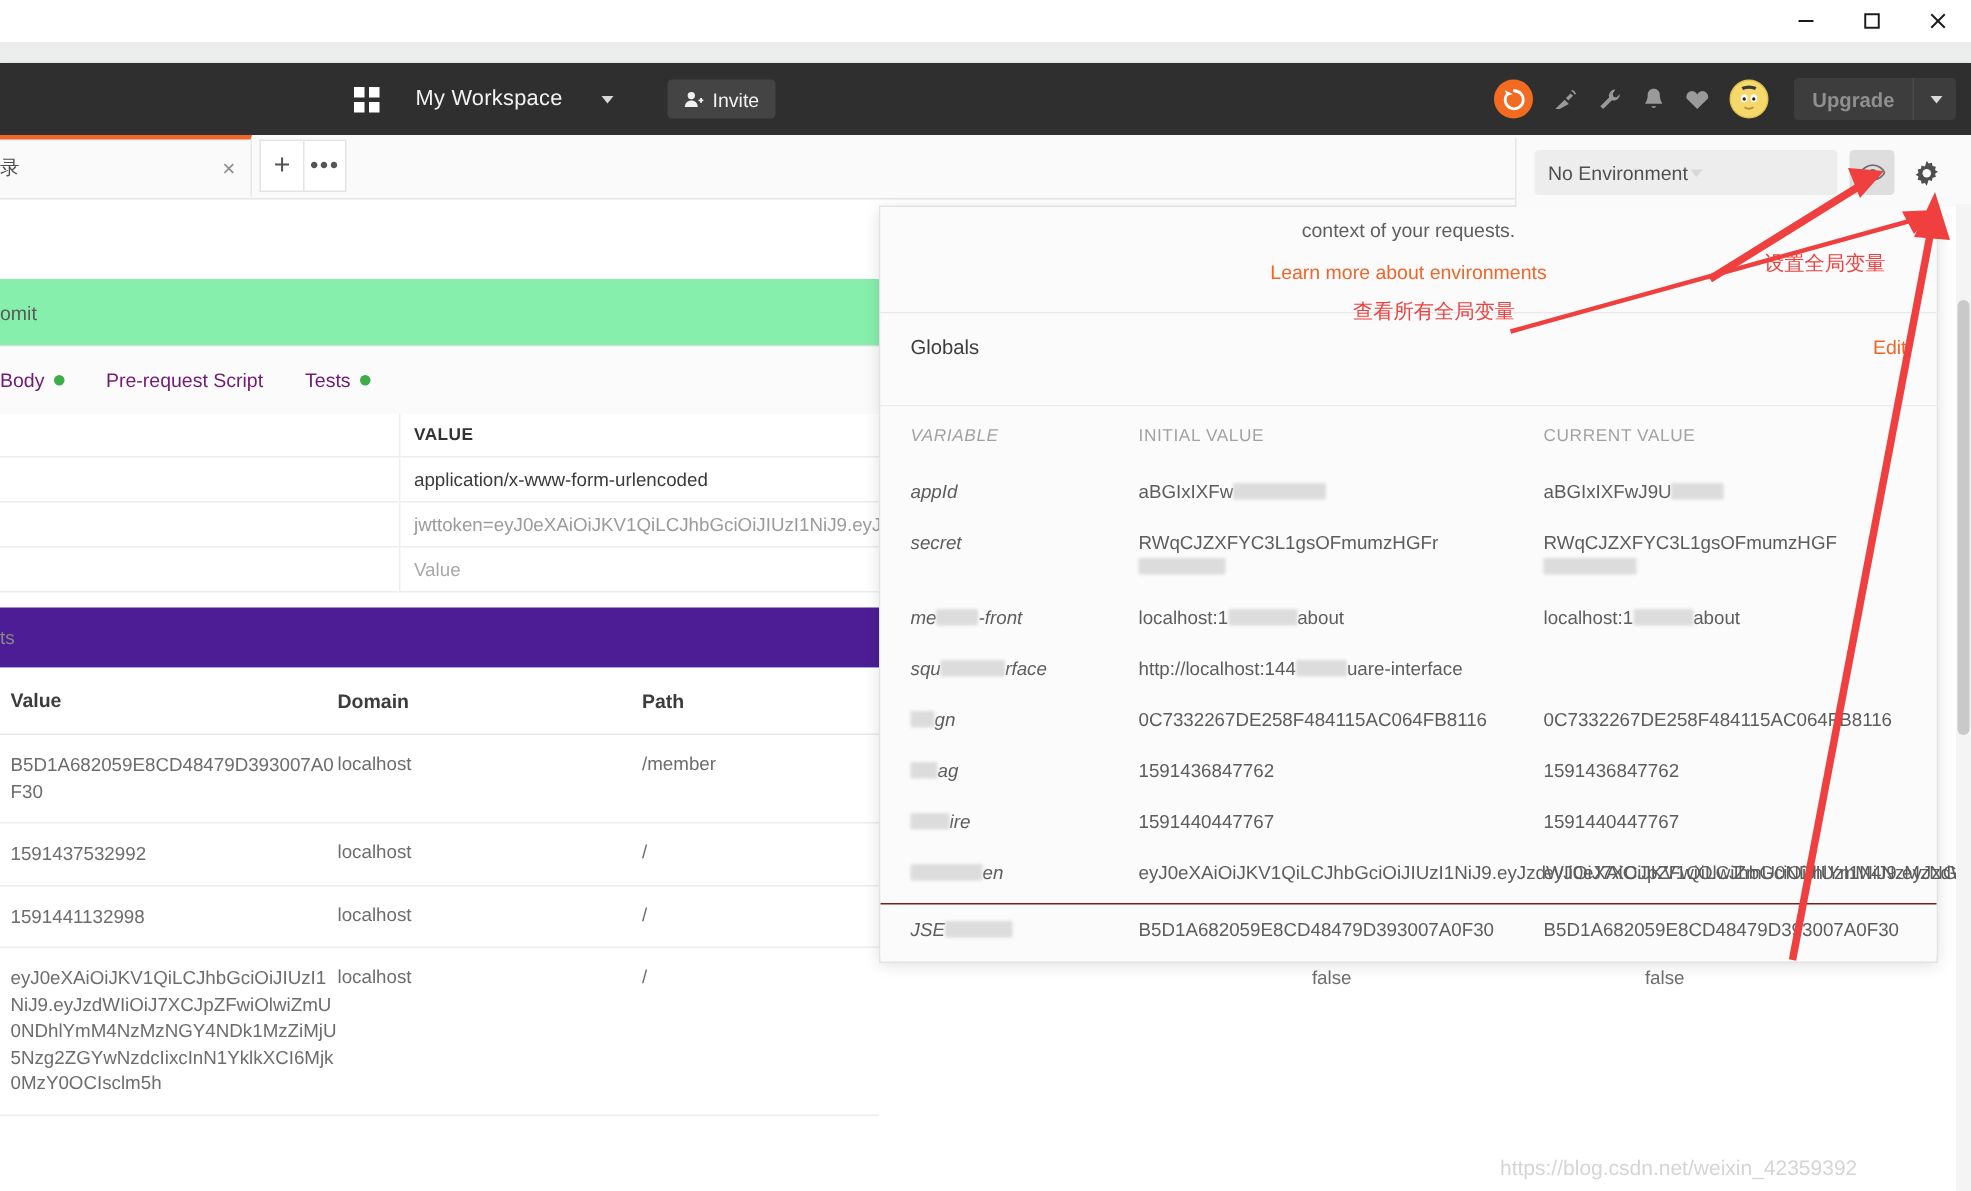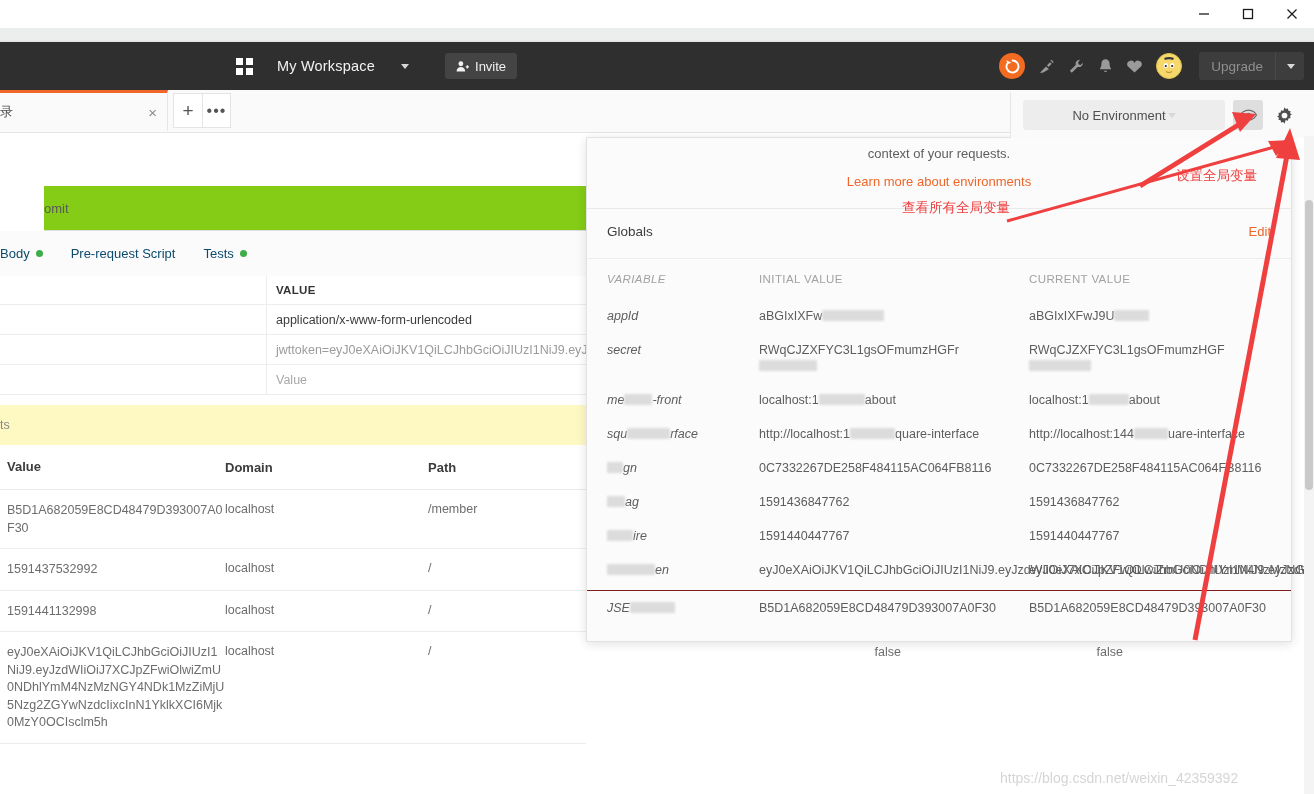--- a/index.html
+++ b/index.html
@@ -113,20 +113,21 @@
     font-size: 14px;
     overflow: hidden;
     border: 1px solid #e2c24d;
   }
   .upgrade-wrap {
     margin-left: 4px;
     display: flex; align-items: center;
     background: #3d3d3d;
     border-radius: 3px;
     height: 28px;
+    font-weight: bold;
   }
   .upgrade-label {
     color: #8f8f8f;
     font-size: 13.5px;
     padding: 0 12px;
   }
   .upgrade-sep {
     width: 1px; height: 28px; background: #4a4a4a;
   }
   .upgrade-caret {
@@ -213,21 +214,21 @@
     align-items: center;
     padding-left: 12px;
     box-sizing: border-box;
     z-index: 6;
   }
   .env-select {
     width: 202px; height: 30px;
     background: #ededed;
     border-radius: 3px;
     display: flex; align-items: center;
-    justify-content: center;
+    justify-content: flex-start;
     padding: 0 9px;
     box-sizing: border-box;
     color: #4f4f4f;
     font-size: 13px;
   }
   .env-eye {
     margin-left: 8px;
     width: 30px; height: 30px;
     background: #dedede;
     border-radius: 3px;
@@ -237,38 +238,38 @@
     margin-left: 8px;
     width: 26px; height: 30px;
     display: flex; align-items: center; justify-content: center;
   }
 
   
   .req-url-bar {
     position: absolute;
     left: 0; top: 186px;
     width: 586px; height: 44px;
-    background: #84cc16;
+    background: #86efac;
     border-bottom: 1px solid #dedede;
-    display: flex; align-items: center; margin-left: 44px;
+    display: flex; align-items: center;
   }
   .req-url-bar .txt {
     color: #5a5a5a; font-size: 13px; margin-left: 0px;
   }
   .req-tabs {
     position: absolute;
     left: 0; top: 231px;
     width: 586px; height: 45px;
     background: #fbfbfb;
     border-bottom: 1px solid #e6e6e6;
     display: flex; align-items: center;
     gap: 28px;
   }
   .req-tab {
-    color: #0c4a6e; font-size: 13px;
+    color: #701a75; font-size: 13px;
     display: flex; align-items: center; gap: 6px;
   }
   .dot-green {
     width: 7px; height: 7px; border-radius: 50%;
     background: #3dad49; display: inline-block;
   }
 
   
   .kv-table {
     position: absolute;
@@ -302,21 +303,21 @@
     font-weight: bold;
     letter-spacing: .3px;
   }
   .kv-val.muted { color: #a8a8a8; }
   .kv-val.grey { color: #9b9b9b; }
 
   .resp-bar {
     position: absolute;
     left: 0; top: 405px;
     width: 586px; height: 40px;
-    background: #fef9c3;
+    background: #4c1d95;
     border-bottom: 6px solid #3b82f6;
     display: flex; align-items: center;
   }
   .resp-bar .txt { color: #888; font-size: 12.5px; }
 
   
   .ck-table {
     position: absolute;
     left: 0; top: 445px;
     width: 586px;
@@ -365,21 +366,21 @@
   }
   .popup-intro .link {
     display: block;
     margin-top: 13px;
     color: #f06529; font-size: 13px;
   }
   .popup-globals-hdr {
     height: 45px;
     display: flex; align-items: center;
     justify-content: space-between;
-    padding: 0 20px 4px 20px;
+    padding: 0 20px 16px 20px;
     border-bottom: 1px solid #ececec;
     background: #fbfbfb;
   }
   .popup-globals-hdr .ttl { color: #3d3d3d; font-size: 13.5px; }
   .popup-globals-hdr .edit { color: #f06529; font-size: 13px; }
 
   .gl-table { background: #fbfbfb; }
   .gl-head {
     display: flex;
     height: 40px; align-items: center;
@@ -693,21 +694,20 @@
             <div class="gl-c2"><span>RWqCJZXFYC3L1gsOFmumzHGFr</span><span class="redact" style="width:58px"></span></div>
             <div class="gl-c3"><span>RWqCJZXFYC3L1gsOFmumzHGF</span><span class="redact" style="width:62px"></span></div>
           </div>
           <div class="gl-row">
             <div class="gl-c1"><span>me</span><span class="redact" style="width:28px"></span><span>-front</span></div>
             <div class="gl-c2"><span>localhost:1</span><span class="redact" style="width:46px"></span><span>about</span></div>
             <div class="gl-c3"><span>localhost:1</span><span class="redact" style="width:40px"></span><span>about</span></div>
           </div>
           <div class="gl-row">
             <div class="gl-c1"><span>squ</span><span class="redact" style="width:43px"></span><span>rface</span></div>
-            <div class="gl-c2"><span>http://localhost:1</span><span class="redact" style="width:45px"></span><span>quare-interface</span></div>
             <div class="gl-c3"><span>http://localhost:144</span><span class="redact" style="width:34px"></span><span>uare-interface</span></div>
           </div>
           <div class="gl-row">
             <div class="gl-c1"><span class="redact" style="width:16px"></span><span>gn</span></div>
             <div class="gl-c2"><span>0C7332267DE258F484115AC064FB8116</span></div>
             <div class="gl-c3"><span>0C7332267DE258F484115AC064FB8116</span></div>
           </div>
           <div class="gl-row">
             <div class="gl-c1"><span class="redact" style="width:18px"></span><span>ag</span></div>
             <div class="gl-c2"><span>1591436847762</span></div>

